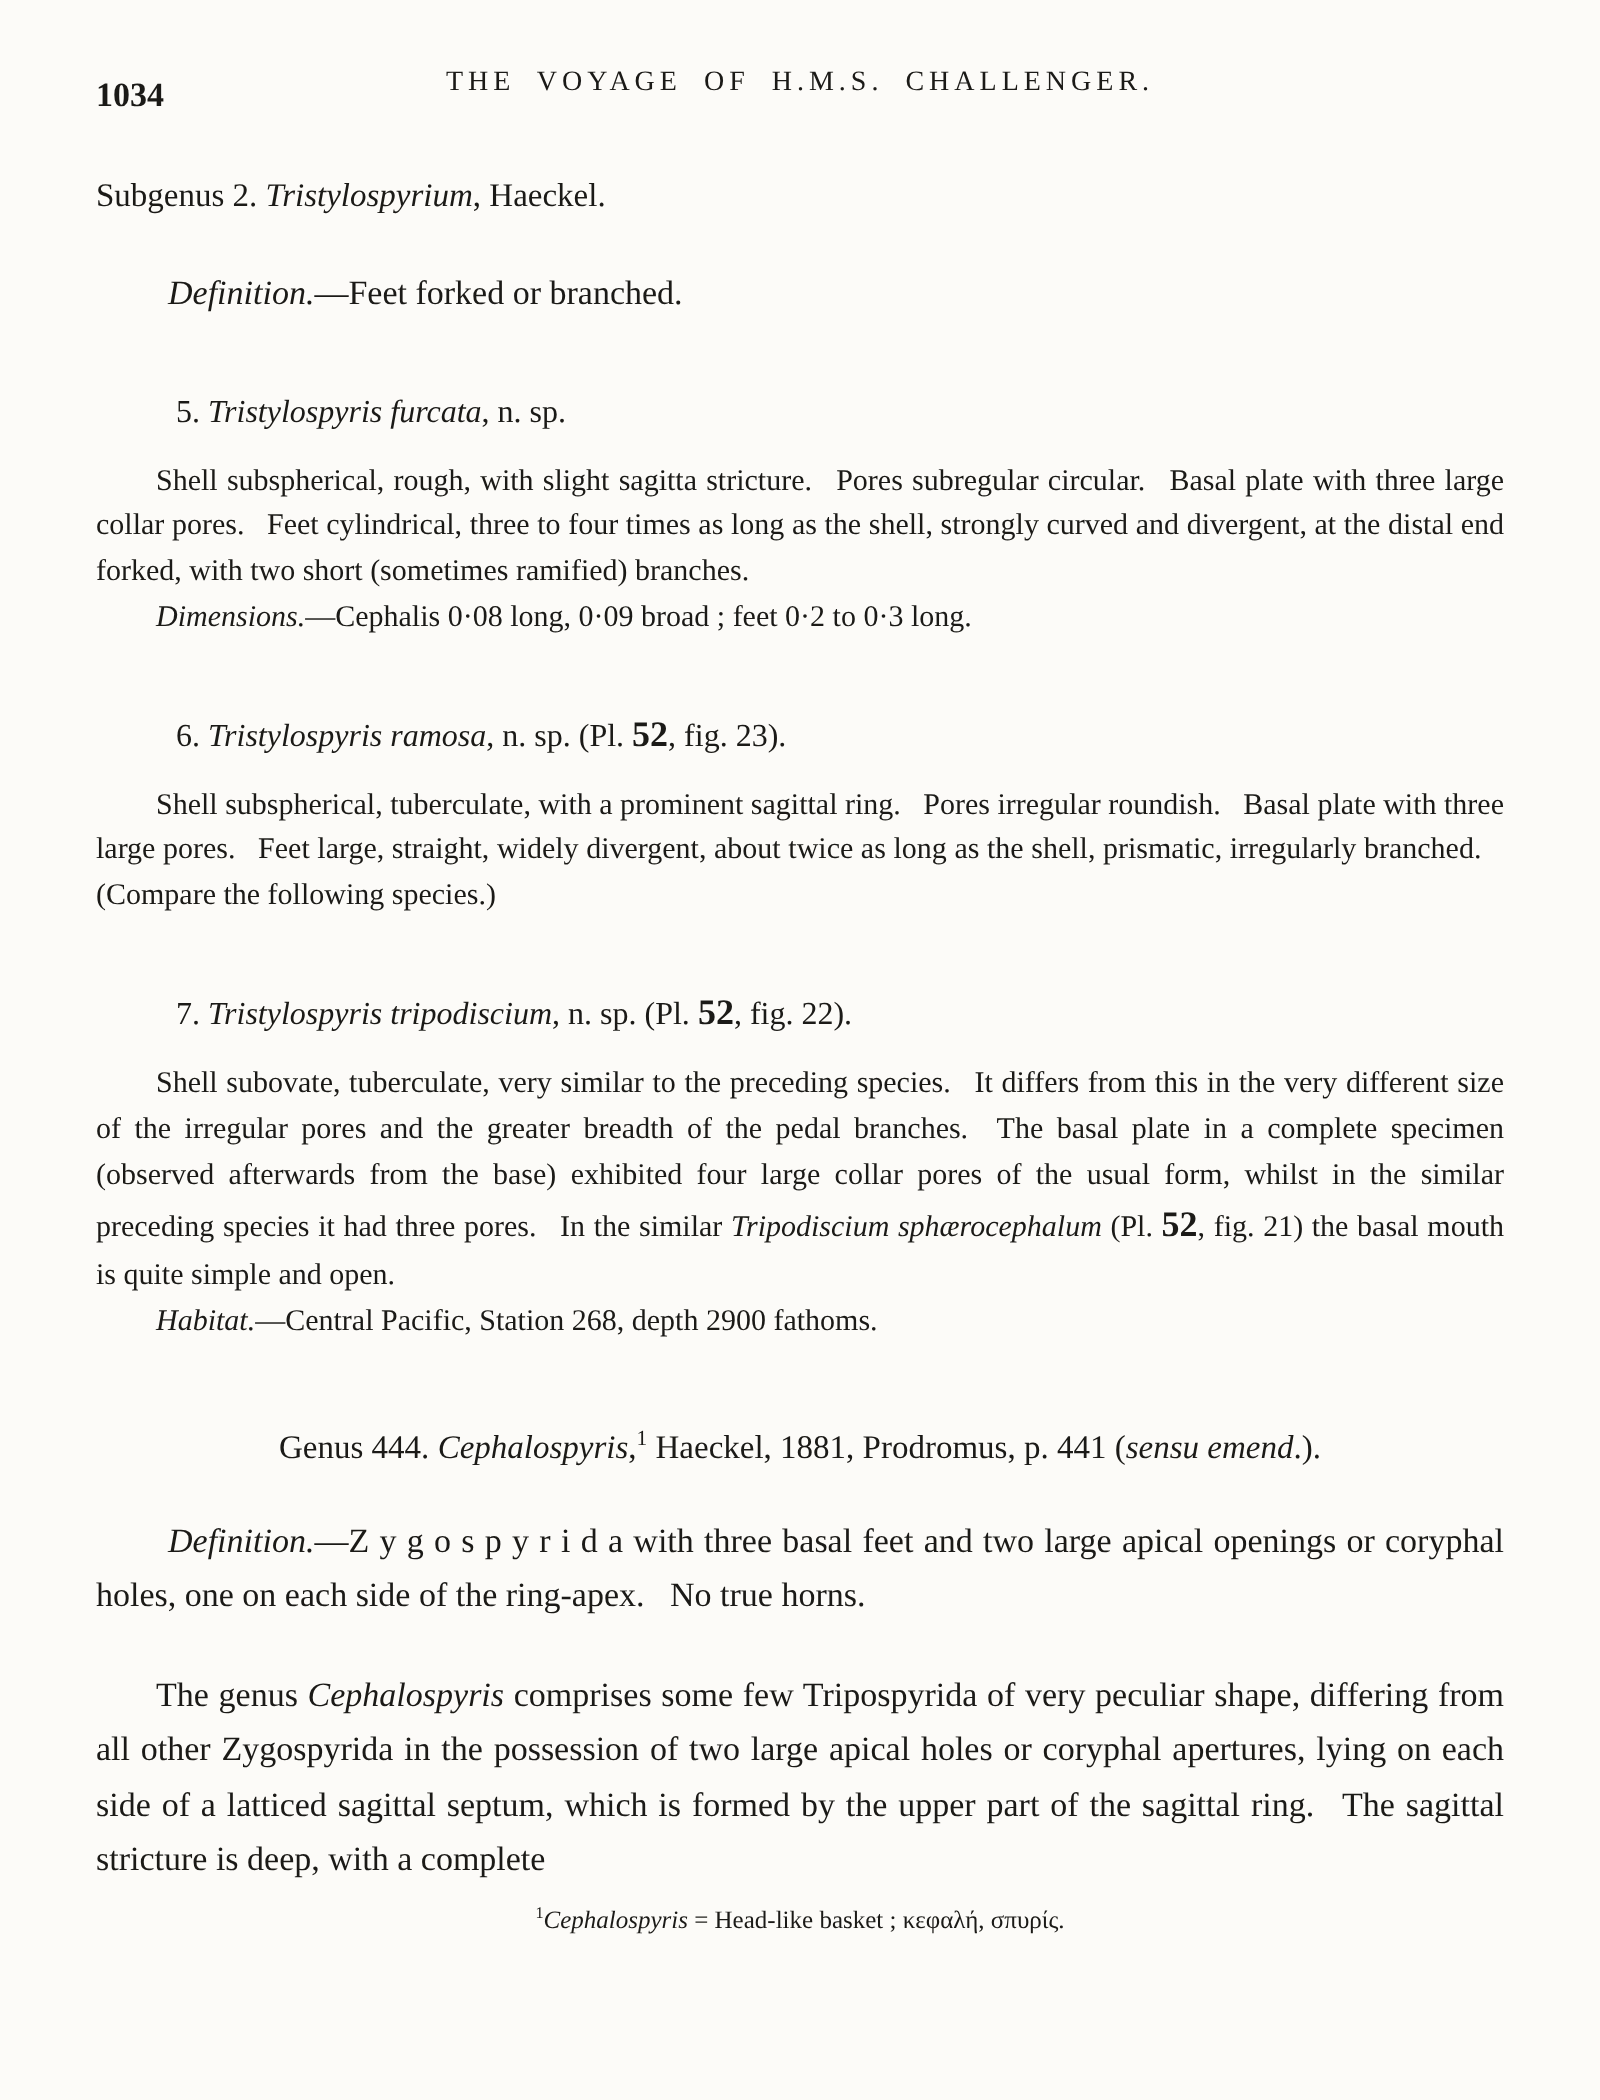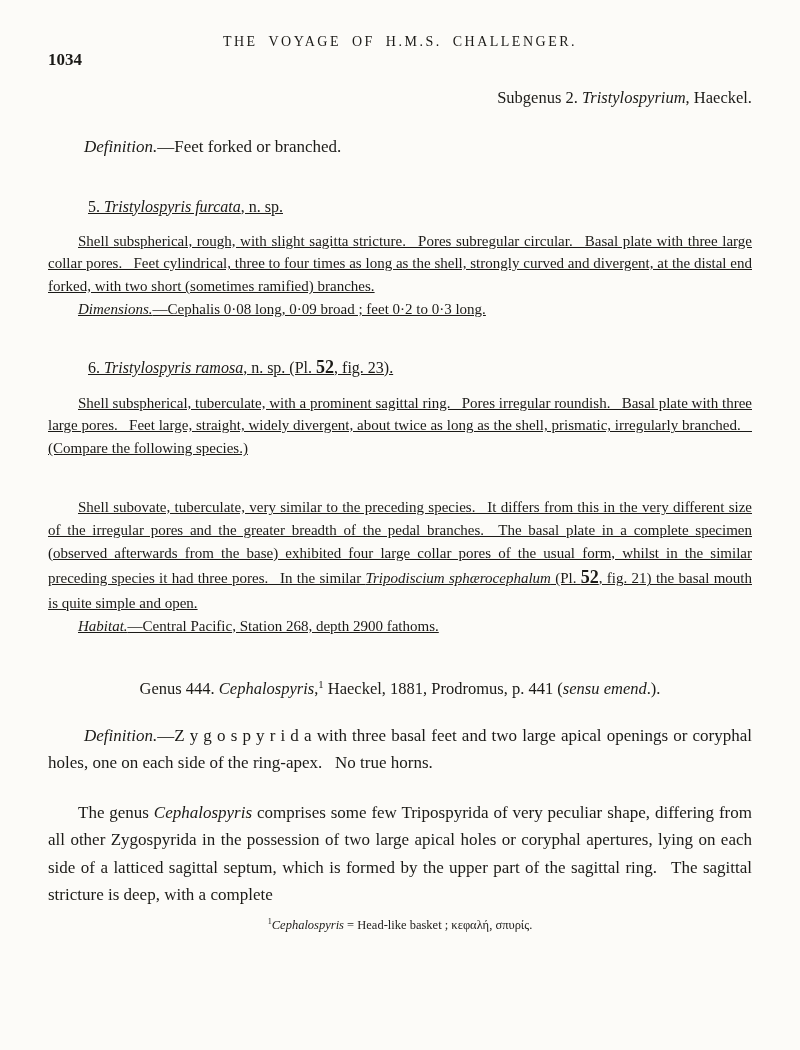--- a/index.html
+++ b/index.html
@@ -9,42 +9,42 @@
     width: 800px;
     height: 1050px;
     overflow: hidden;
     background: #fcfbf8;
     color: #1b1a17;
     font-family: "Liberation Serif", "DejaVu Serif", serif;
     padding: 34px 48px 0 48px;
   }
   .header { position: relative; height: 24px; margin-bottom: 30px; }
   .page-number {
-    position: absolute; left: 0; top: 16px;
+    position: absolute; left: 0; top: 4px;
     font-weight: bold; font-size: 17px;
   }
   .running-title {
     text-align: center;
     font-size: 14px;
     letter-spacing: 2.5px;
     word-spacing: 5px;
   }
   .subgenus-heading {
-    text-align: right;
+    text-align: left;
     font-weight: normal;
     font-size: 16.5px;
     margin: 0 0 26px 0;
   }
   .definition {
     font-size: 17px;
     line-height: 1.5;
     text-indent: 36px;
     margin-bottom: 38px;
   }
-  .species { margin-bottom: 36px; text-decoration: underline; }
+  .species { margin-bottom: 36px; }
   .species-heading {
     font-weight: normal;
     font-size: 16px;
     margin: 0 0 14px 40px;
   }
   .plate { font-weight: bold; font-size: 18px; }
   .body-text {
     font-size: 15px;
     line-height: 1.52;
     text-align: justify;
@@ -101,20 +101,21 @@
     <p class="body-text">Shell subspherical, rough, with slight sagitta stricture.  Pores subregular circular.  Basal plate with three large collar pores.  Feet cylindrical, three to four times as long as the shell, strongly curved and divergent, at the distal end forked, with two short (sometimes ramified) branches.</p>
     <p class="detail"><em>Dimensions.</em><span>—Cephalis 0·08 long, 0·09 broad ; feet 0·2 to 0·3 long.</span></p>
   </section>
 
   <section class="species">
     <h3 class="species-heading"><span>6. </span><em>Tristylospyris ramosa</em><span>, n. sp. (Pl. </span><b class="plate">52</b><span>, fig. 23).</span></h3>
     <p class="body-text">Shell subspherical, tuberculate, with a prominent sagittal ring.  Pores irregular roundish.  Basal plate with three large pores.  Feet large, straight, widely divergent, about twice as long as the shell, prismatic, irregularly branched.  (Compare the following species.)</p>
   </section>
 
   <section class="species">
+    <h3 class="species-heading"><span>7. </span><em>Tristylospyris tripodiscium</em><span>, n. sp. (Pl. </span><b class="plate">52</b><span>, fig. 22).</span></h3>
     <p class="body-text"><span>Shell subovate, tuberculate, very similar to the preceding species.  It differs from this in the very different size of the irregular pores and the greater breadth of the pedal branches.  The basal plate in a complete specimen (observed afterwards from the base) exhibited four large collar pores of the usual form, whilst in the similar preceding species it had three pores.  In the similar </span><em>Tripodiscium sphærocephalum</em><span> (Pl. </span><b class="plate">52</b><span>, fig. 21) the basal mouth is quite simple and open.</span></p>
     <p class="detail"><em>Habitat.</em><span>—Central Pacific, Station 268, depth 2900 fathoms.</span></p>
   </section>
 
   <h2 class="genus-heading"><span>Genus 444. </span><em>Cephalospyris</em><span>,</span><sup>1</sup><span> Haeckel, 1881, Prodromus, p. 441 (</span><em>sensu emend</em><span>.).</span></h2>
 
   <p class="genus-def"><em>Definition.</em><span>—Z y g o s p y r i d a with three basal feet and two large apical openings or coryphal holes, one on each side of the ring-apex.  No true horns.</span></p>
 
   <p class="genus-para"><span>The genus </span><em>Cephalospyris</em><span> comprises some few Tripospyrida of very peculiar shape, differing from all other Zygospyrida in the possession of two large apical holes or coryphal apertures, lying on each side of a latticed sagittal septum, which is formed by the upper part of the sagittal ring.  The sagittal stricture is deep, with a complete</span></p>
 

